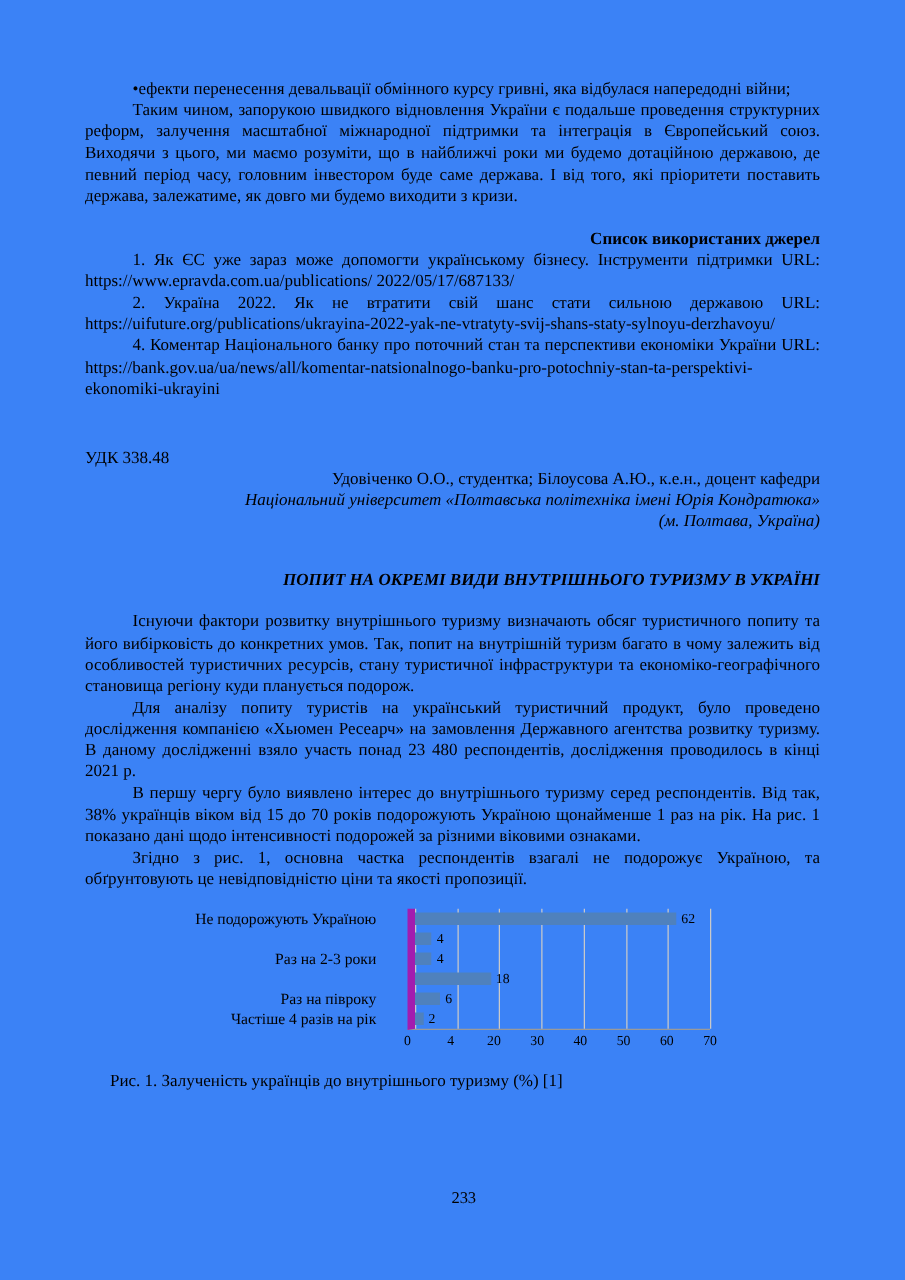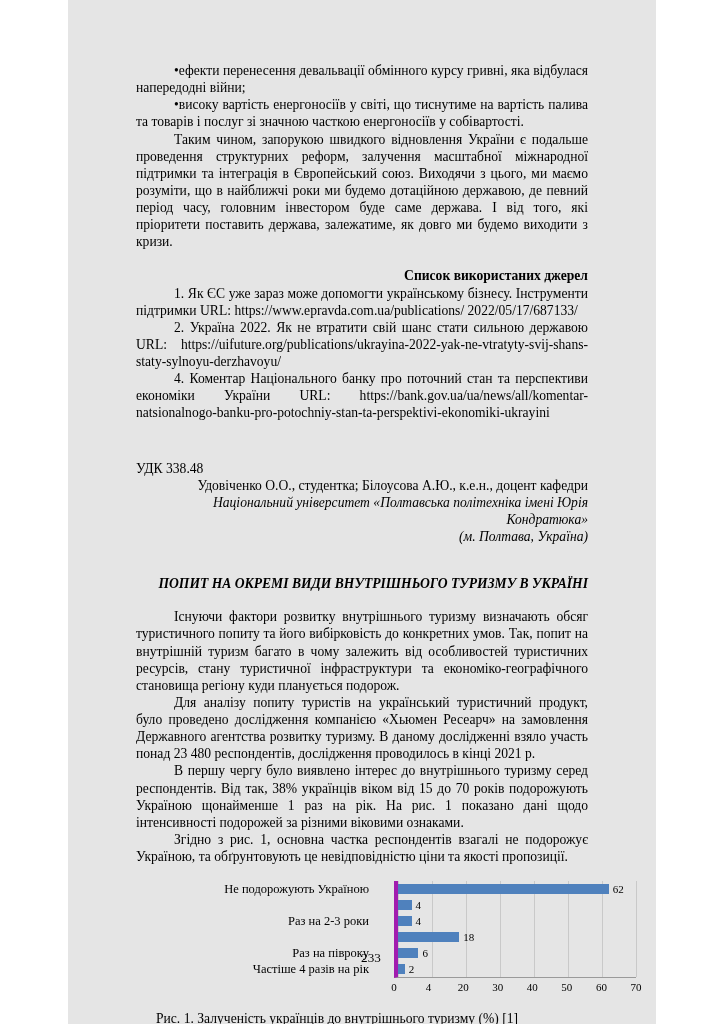--- a/index.html
+++ b/index.html
@@ -1,21 +1,21 @@
 <!DOCTYPE html>
 <html><head>
 <meta charset="utf-8">
 <style>
   html, body { margin: 0; padding: 0; background: #ffffff; }
   .page {
     position: relative;
-    width: 588px;
+    width: 724px;
     height: 1024px;
     margin: 0 auto;
-    background: #e5e5e5;
+    background: #3b82f6;
     box-sizing: border-box;
     padding: 62px 68px 0 68px;
     font-family: "Liberation Serif", "DejaVu Serif", serif;
     color: #000000;
   }
   p {
     margin: 0;
     font-size: 13.6px;
     line-height: 1.26;
     text-align: justify;
@@ -46,21 +46,21 @@
     line-height: 16px;
     font-size: 12.5px;
     text-align: right;
     padding-right: 25px;
     white-space: nowrap;
   }
   .chart-plot-wrap { position: relative; width: 242px; }
   .plot-area {
     position: relative;
     height: 96px;
-    border-left: 4px solid #a21caf;
+    border-left: 6px solid #a21caf;
     border-bottom: 1px solid #9a9a9a;
   }
   .gridlines { position: absolute; top: 0; bottom: 0; left: 0; right: 0; }
   .gridline {
     position: absolute;
     top: 0;
     bottom: 0;
     width: 1px;
     background: #c9c9c9;
   }
@@ -94,21 +94,20 @@
     font-size: 13.2px;
     padding-left: 18px;
   }
 </style>
 </head>
 <body>
 
 <div class="page">
 
   <p class="indent">•ефекти перенесення девальвації обмінного курсу гривні, яка відбулася напередодні війни;</p>
-  <p class="indent">•високу вартість енергоносіїв у світі, що тиснутиме на вартість палива та товарів і послуг зі значною часткою енергоносіїв у собівартості.</p>
   <p class="indent">Таким чином, запорукою швидкого відновлення України є подальше проведення структурних реформ, залучення масштабної міжнародної підтримки та інтеграція в Європейський союз.  Виходячи з цього, ми маємо розуміти, що в найближчі роки ми будемо дотаційною державою, де певний період часу, головним інвестором буде саме держава. І від того, які пріоритети поставить держава, залежатиме, як довго ми будемо виходити з кризи.</p>
 
   <p class="center bold sources-heading">Список використаних джерел</p>
   <p class="indent ref">1. Як ЄС уже зараз може допомогти українському бізнесу. Інструменти підтримки URL:  https://www.epravda.com.ua/publications/ 2022/05/17/687133/</p>
   <p class="indent ref">2. Україна 2022. Як не втратити свій шанс стати сильною державою URL: https://uifuture.org/publications/ukrayina-2022-yak-ne-vtratyty-svij-shans-staty-sylnoyu-derzhavoyu/</p>
   <p class="indent ref">4. Коментар Національного банку про поточний стан та перспективи економіки України URL:  https://bank.gov.ua/ua/news/all/komentar-natsionalnogo-banku-pro-potochniy-stan-ta-perspektivi-ekonomiki-ukrayini</p>
 
   <p class="udk">УДК 338.48</p>
   <p class="center">Удовіченко О.О., студентка; Білоусова А.Ю., к.е.н., доцент кафедри</p>
   <p class="center italic">Національний університет «Полтавська політехніка імені Юрія Кондратюка»</p>

